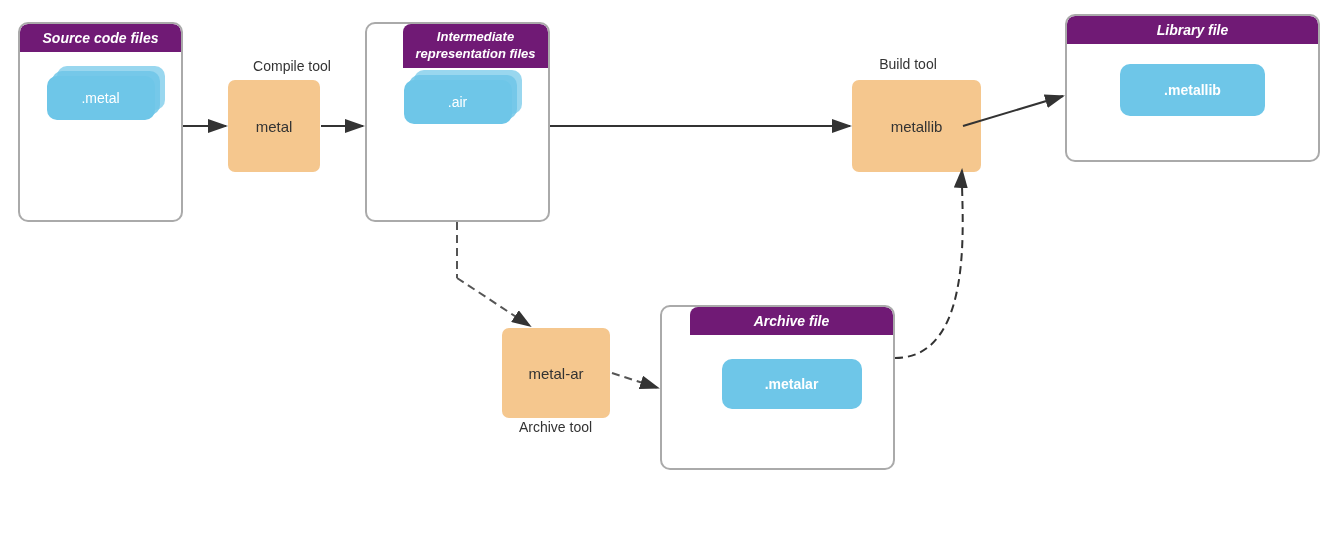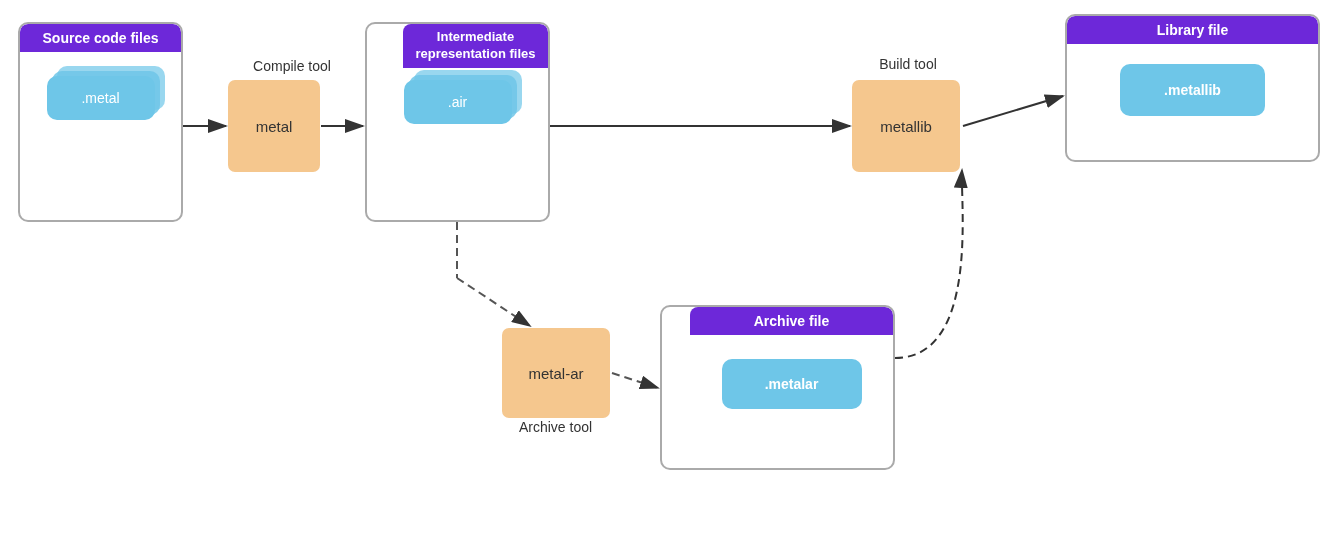--- a/index.html
+++ b/index.html
@@ -18,27 +18,28 @@
     }
     
     .file-box {
       position: absolute;
       border: 2px solid #aaa;
       border-radius: 10px;
       background: #fff;
       overflow: hidden;
     }
     .file-box-header {
-      background: #6d28d9;
+      background: #701a75;
       color: #fff;
       font-weight: bold;
       font-size: 14px;
       text-align: center;
       padding: 6px 10px;
       border-radius: 8px 8px 0 0;
+      font-style: italic;
     }
     .file-box-body {
       padding: 14px 12px 12px 12px;
       display: flex;
       align-items: center;
       justify-content: center;
     }
     
     .tool-box {
       position: absolute;
@@ -143,21 +144,21 @@
         <div class="chip-back1" style="width:108px; height:44px;"></div>
         <div class="chip-front" style="width:108px; height:44px;">
           <span>.air</span>
         </div>
       </div>
     </div>
   </div>
 
   <div class="label-text" style="left:848px; top:56px; width:120px;">Build tool</div>
 
-  <div class="tool-box" style="left:852px; top:80px; width:108px; height:92px;">
+  <div class="tool-box" style="left:852px; top:80px; width:129px; height:92px;">
     <span>metallib</span>
   </div>
 
   <div class="file-box" style="left:1065px; top:14px; width:255px; height:148px;">
     <div class="file-box-header">Library file</div>
     <div class="file-box-body" style="padding-top:20px;">
       <div class="file-chip" style="width:145px; height:52px;">
         <span>.metallib</span>
       </div>
     </div>

